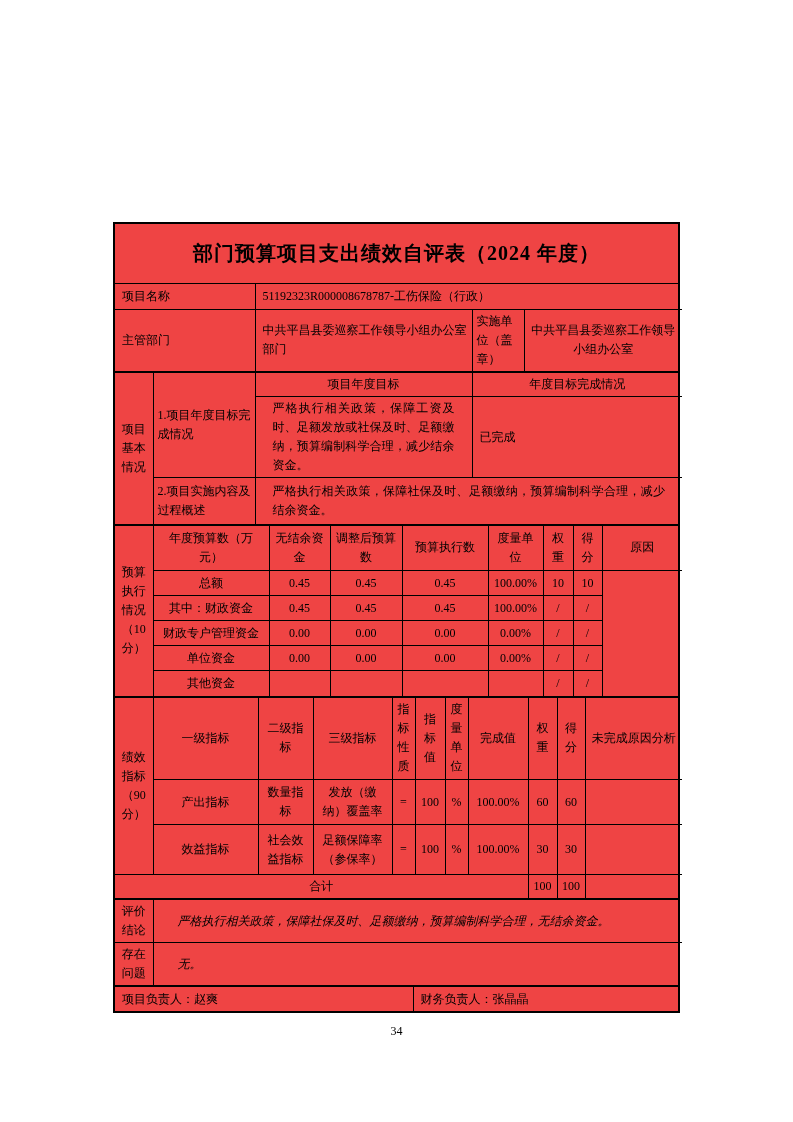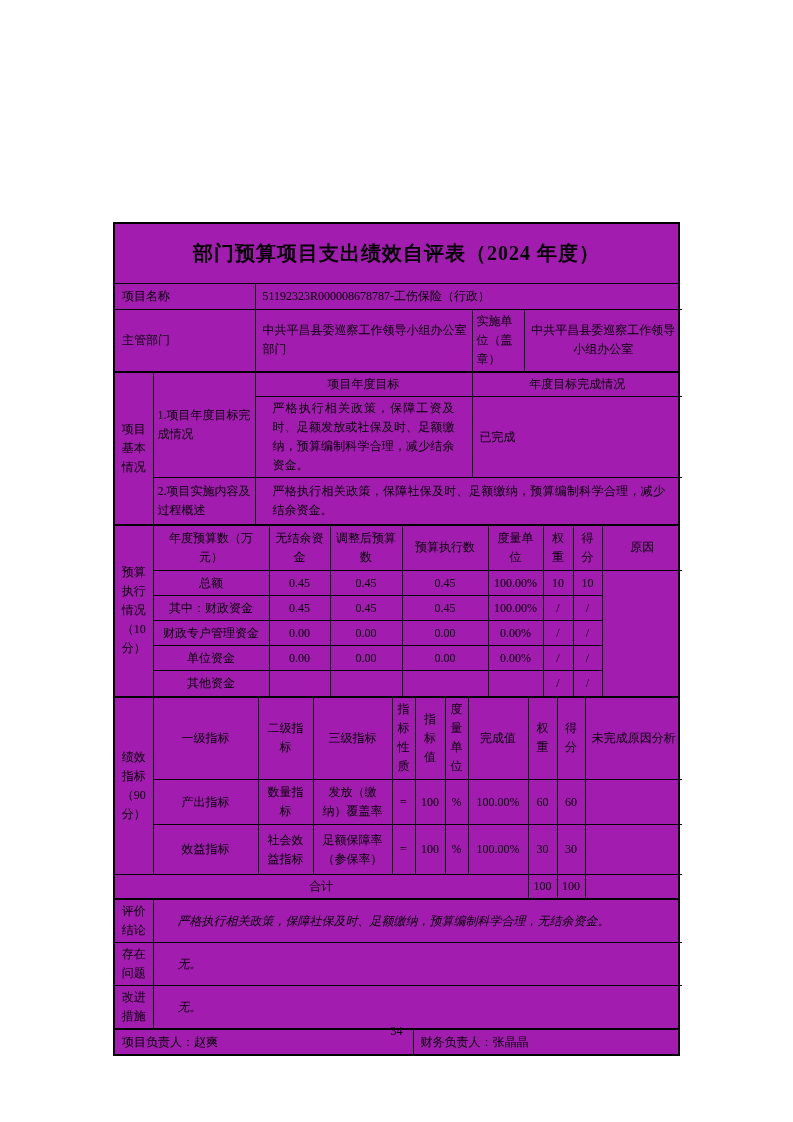--- a/index.html
+++ b/index.html
@@ -9,21 +9,21 @@
     font-family: "Liberation Serif", "DejaVu Serif", serif;
     color: #000000;
     position: relative;
     overflow: hidden;
   }
   .doc {
     position: absolute;
     left: 113px; top: 222px;
     width: 567px;
     border: 2px solid #000;
-    background: #a21caf;
+    background: #ef4444;
   }
   .title-row {
     height: 60px;
     display: flex; align-items: center; justify-content: center;
     border-bottom: 1px solid #000;
   }
   .title-row h1 {
     font-size: 20px; font-weight: bold; letter-spacing: 1px;
   }
   .section table {
@@ -265,24 +265,20 @@
         </colgroup>
       <tbody>
           <tr class="h36">
         <td class="lbl-v">评价结论</td>
         <td class="l italic-val">严格执行相关政策，保障社保及时、足额缴纳，预算编制科学合理，无结余资金。</td>
       </tr>
       <tr class="h40">
         <td class="lbl-v">存在问题</td>
         <td class="l italic-val">无。</td>
       </tr>
-      <tr class="h42">
-        <td class="lbl-v">改进措施</td>
-        <td class="l italic-val">无。</td>
-      </tr>
     </tbody>
       </table>
   </div>
 
   <div class="section">
     <table>
       <colgroup>
           <col style="width:298px">
           <col style="width:269px">
         </colgroup>

